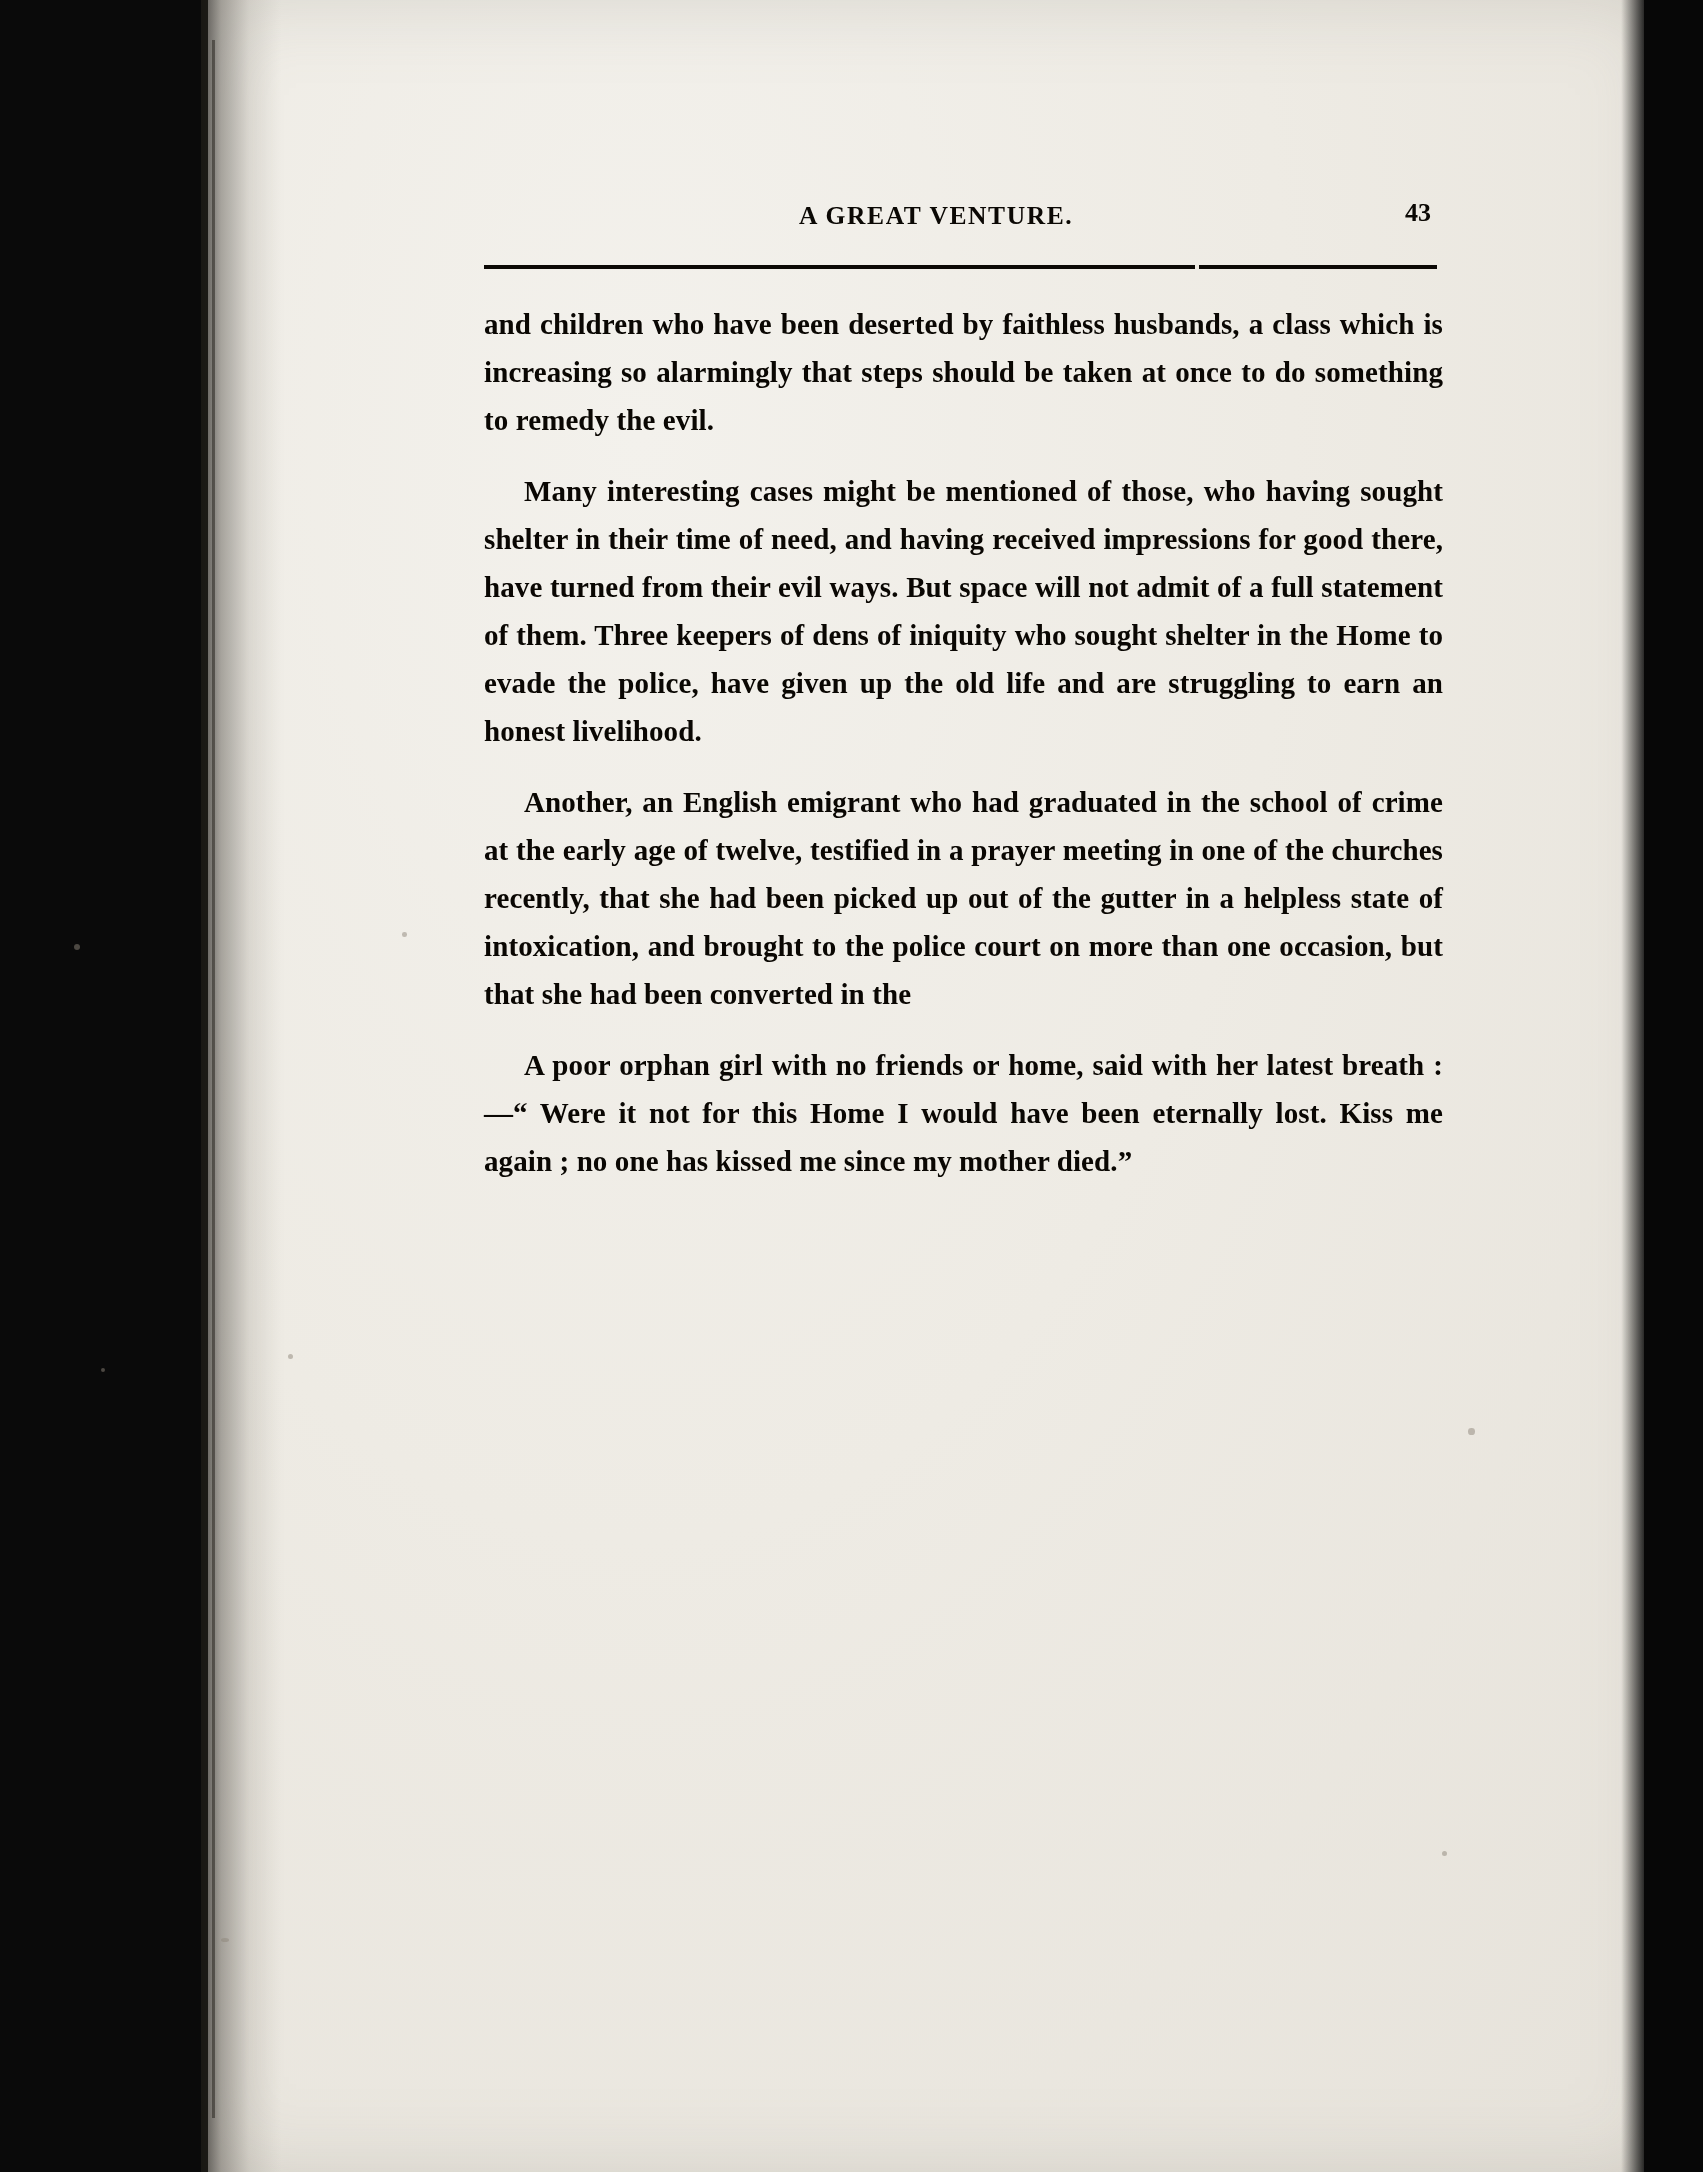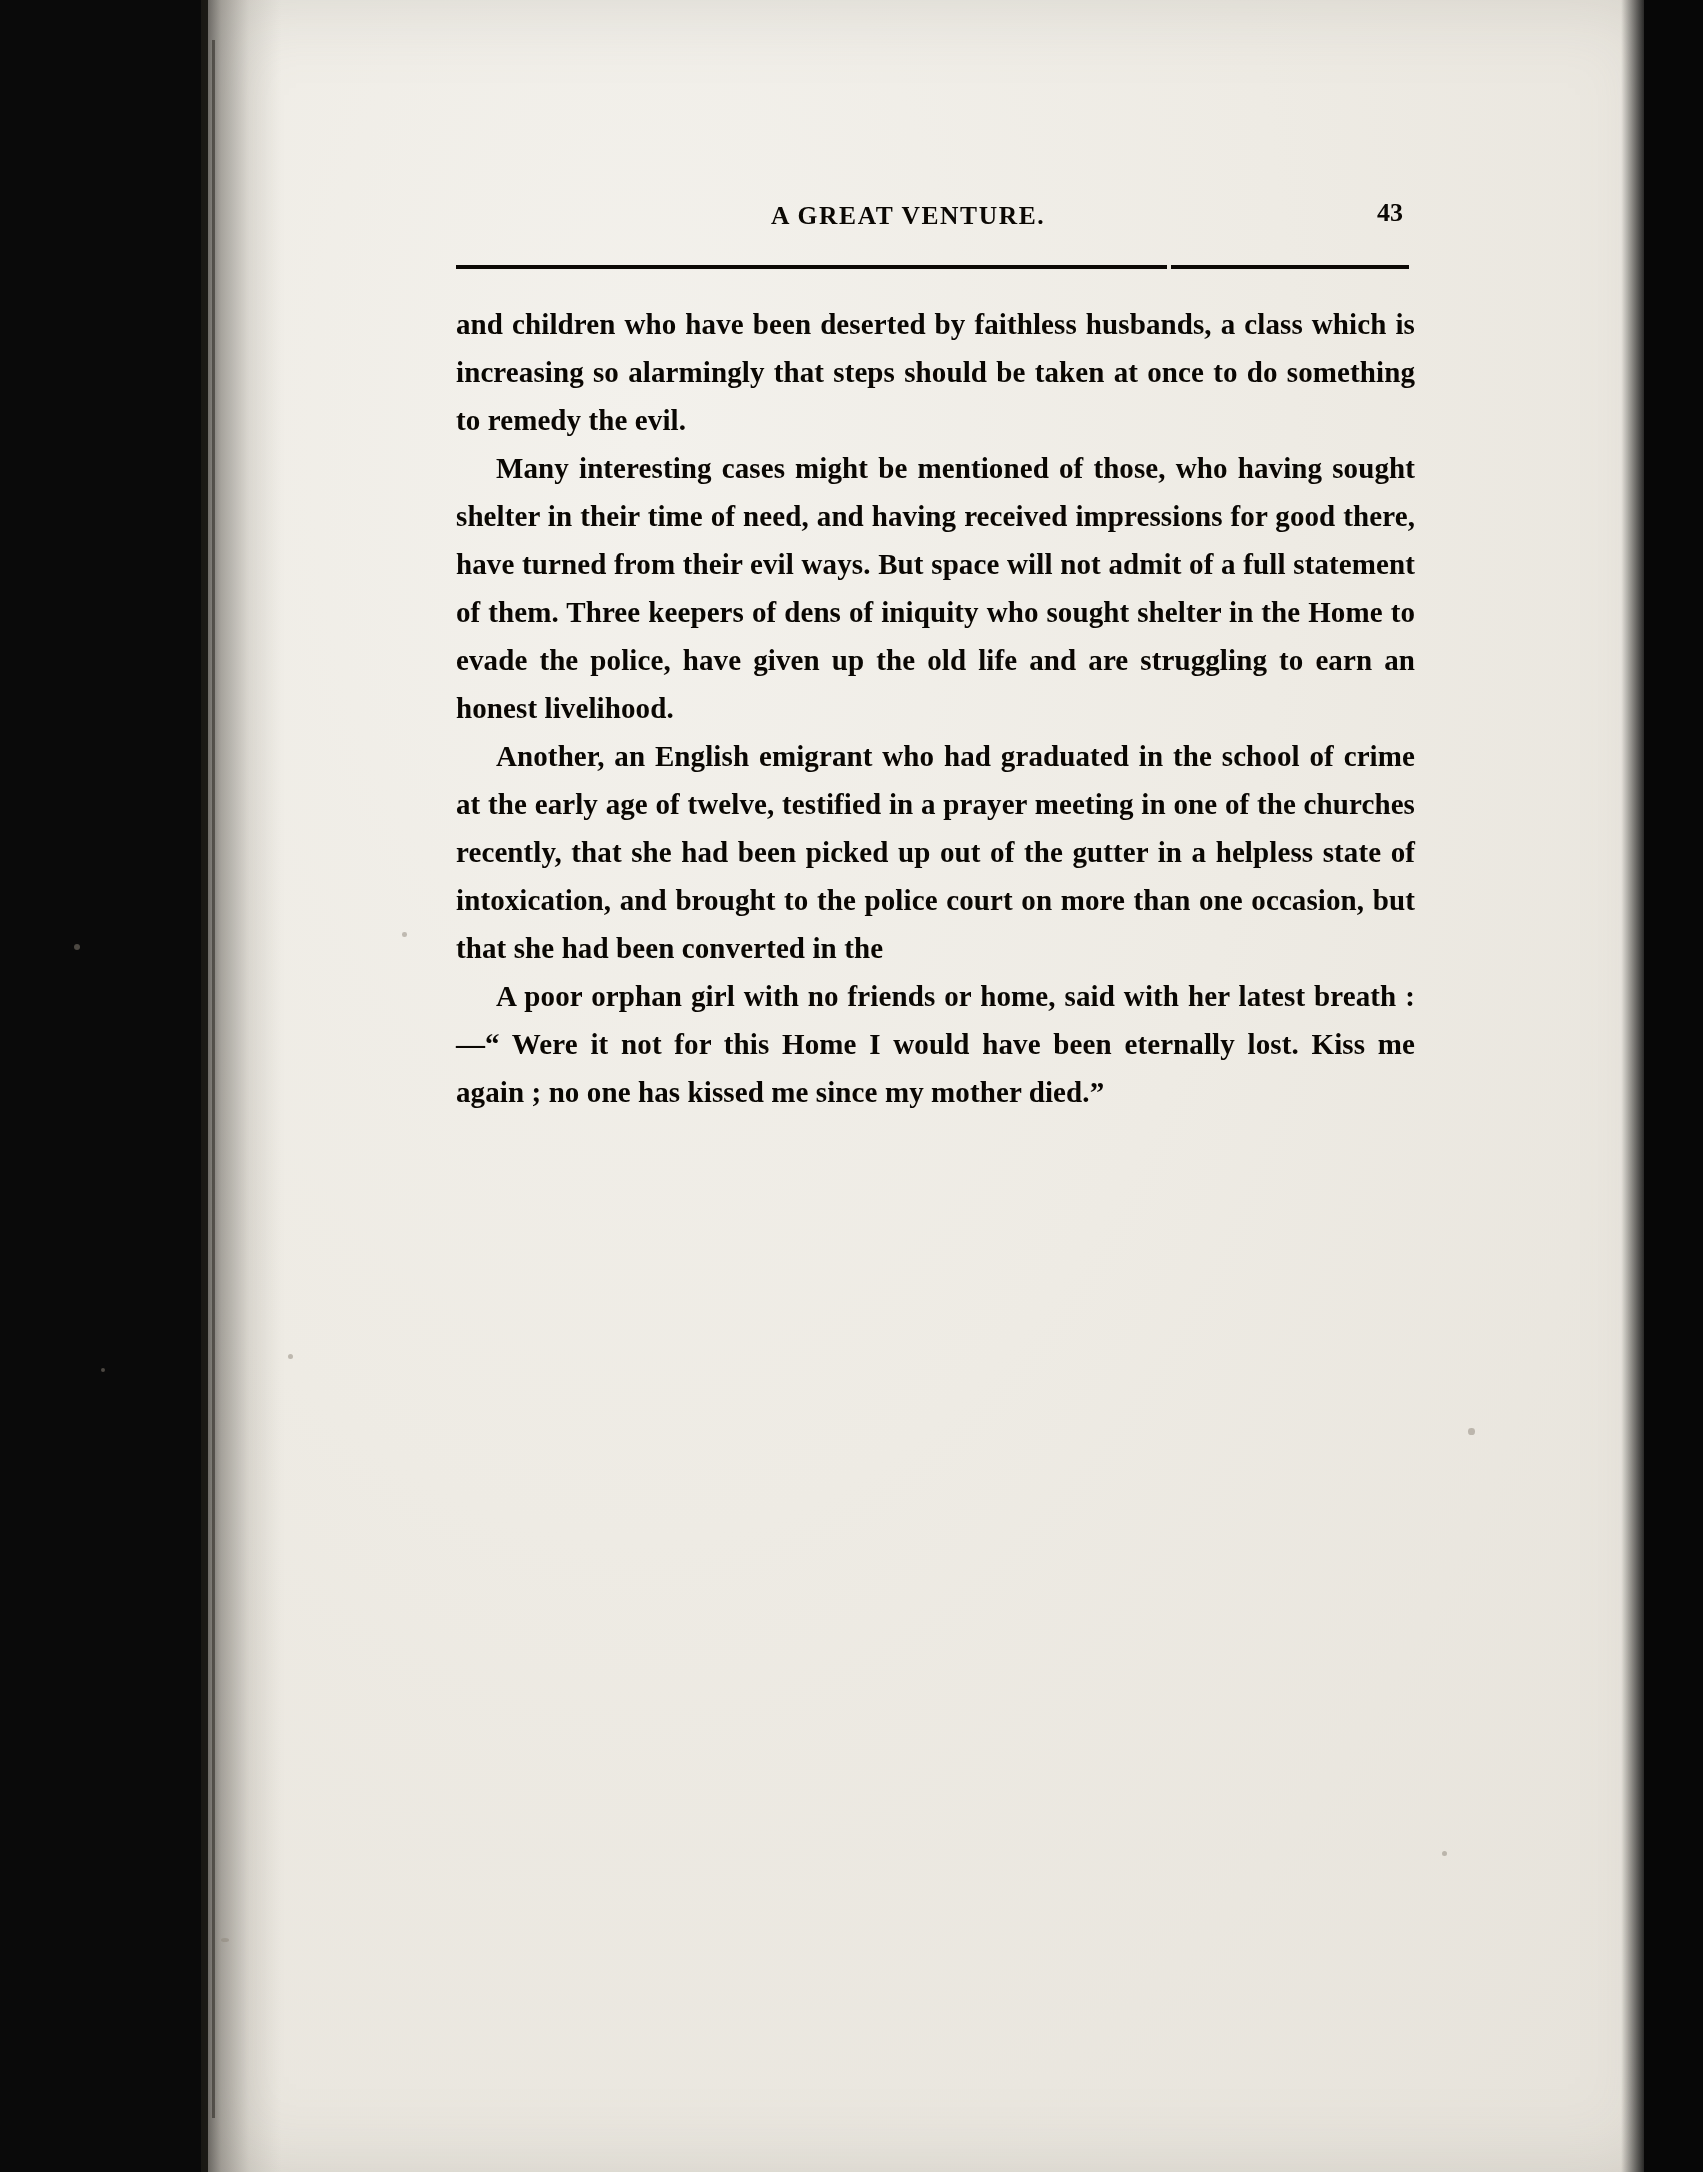--- a/index.html
+++ b/index.html
@@ -91,21 +91,21 @@
   .speck {
     position: absolute;
     background: #8d857a;
     border-radius: 50%;
     opacity: 0.5;
   }
 
   
   #textblock {
     position: absolute;
-    left: 456px;
+    left: 484px;
     top: 201px;
     width: 959px;
   }
 
   #runhead {
     position: relative;
     height: 47px;
   }
   #runhead-title {
     position: absolute;
@@ -150,21 +150,21 @@
     font-family: "Liberation Serif", serif;
     font-weight: bold;
     font-size: 29px;
     line-height: 48px;
     text-align: justify;
     text-justify: inter-word;
     letter-spacing: 0.1px;
     -webkit-font-smoothing: none;
   }
   p.first { margin-top: 31px; text-indent: 0; }
-  p.indent { text-indent: 40px; }
+  p.indent { margin-top: 23px; text-indent: 40px; }
 
   
   #textblock { filter: contrast(1.08); }
 </style>
 </head>
 <body>
 
 <div id="scan">
 
   <div id="paper"></div>

